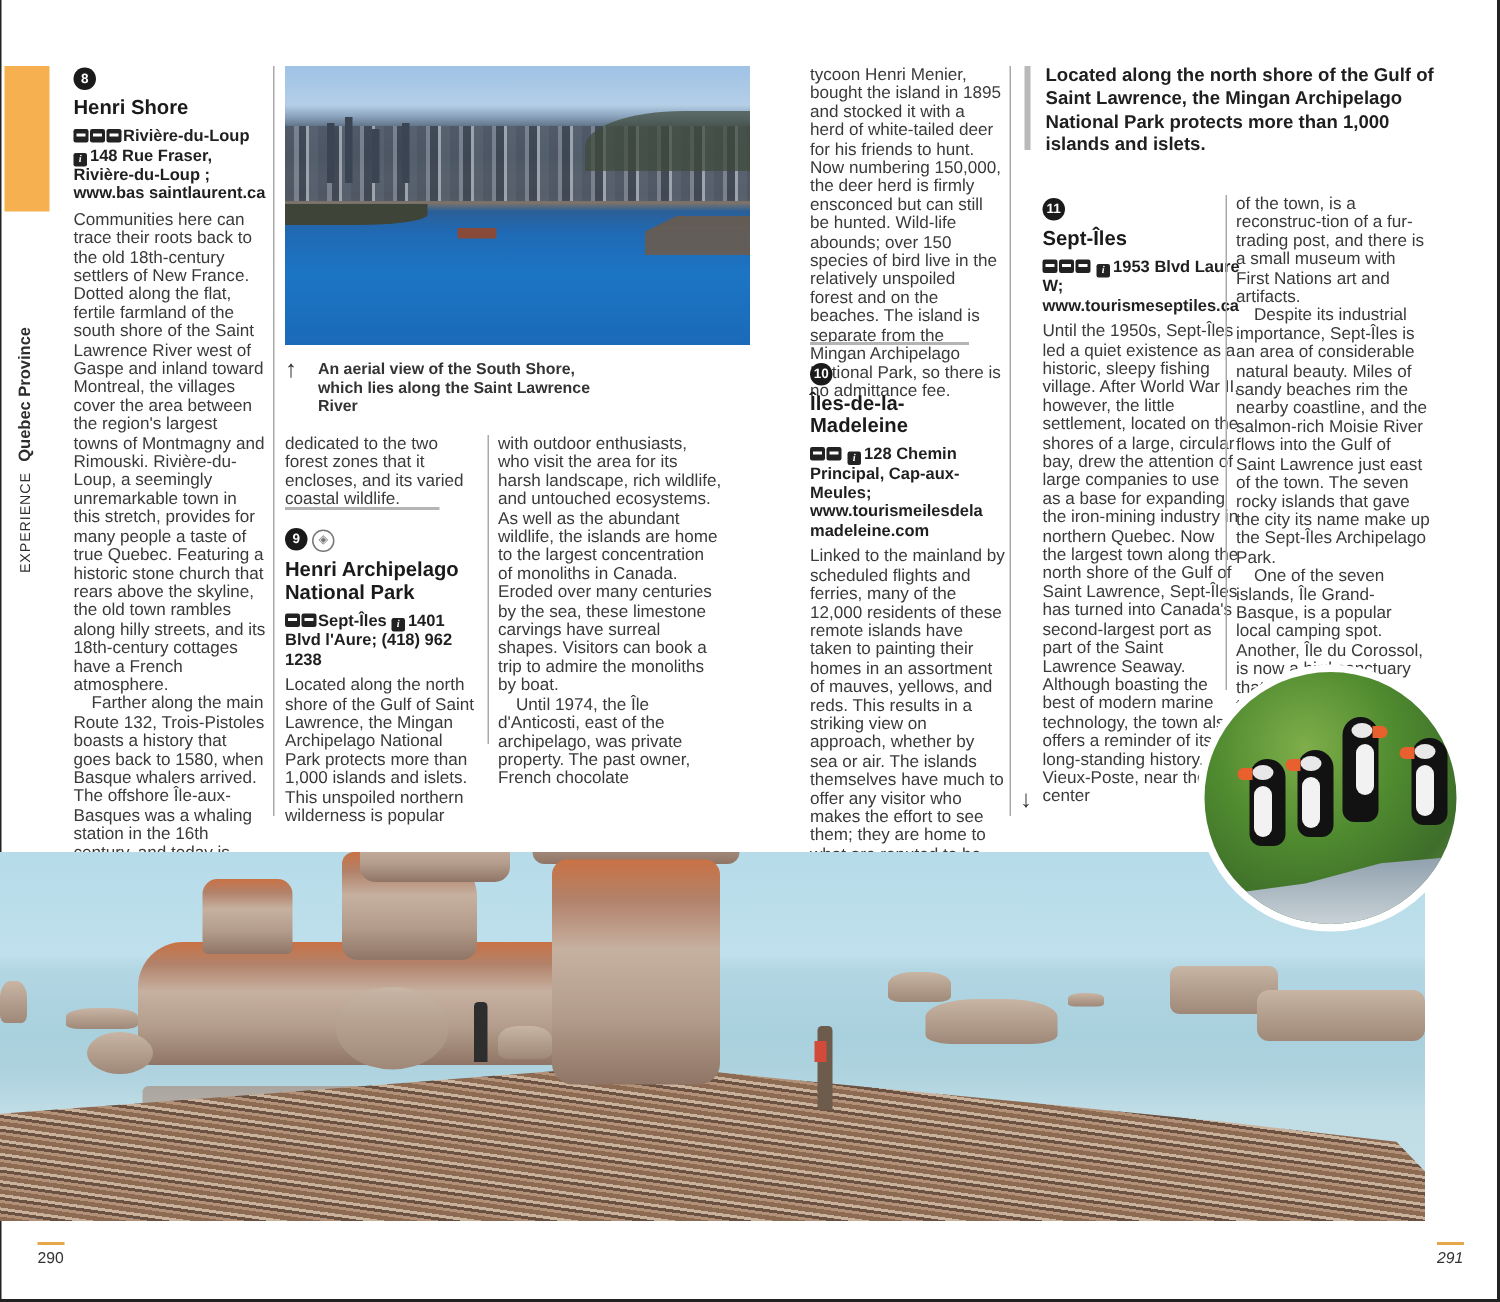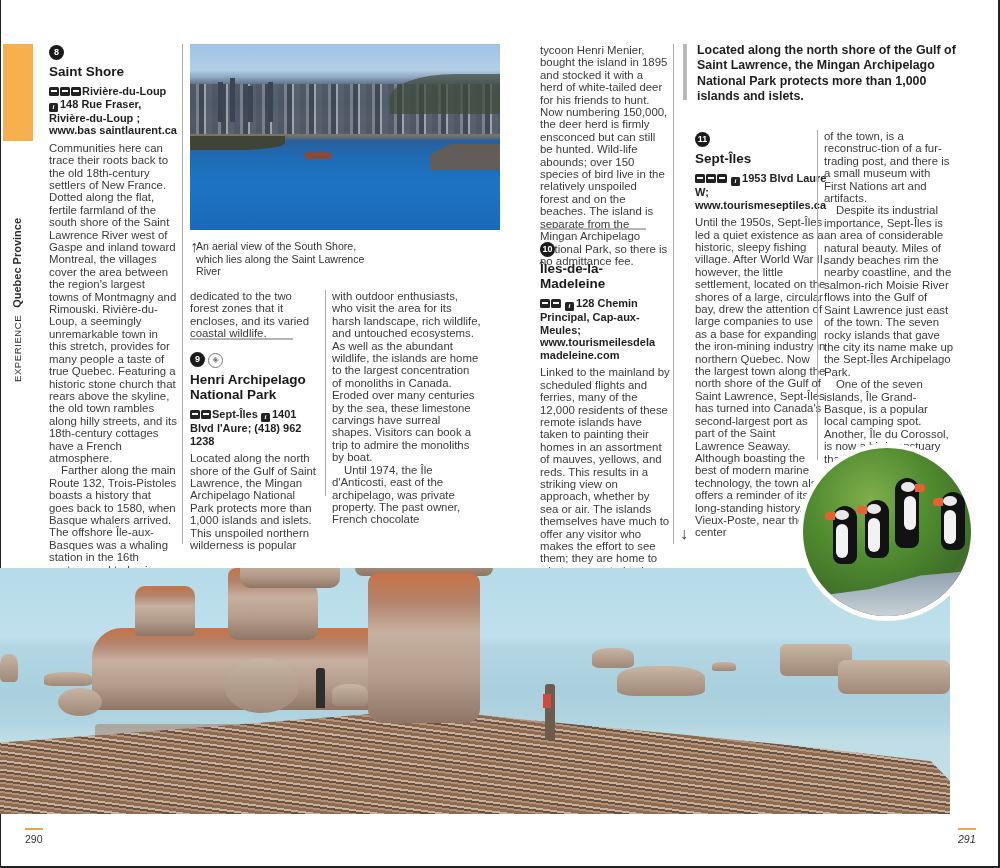--- a/index.html
+++ b/index.html
@@ -78,21 +78,21 @@
   <div class="bottom-line"></div>
 
   <div class="orange-tab"></div>
   <div class="side-label">
     <span class="exp">EXPERIENCE</span>
     <span class="prov">Quebec Province</span>
   </div>
 
   <div class="col" style="left:49px; top:45px; width:128px;">
     <span class="num">8</span>
-    <div class="heading">Saint Shore</div>
+    <div class="heading">Henri Shore</div>
     <div class="info">
       <span class="ico"></span><span class="ico"></span><span class="ico"></span><span>Rivière-du-Loup</span><br>
       <span class="ico-i">i</span><span>148 Rue Fraser, Rivière-du-Loup ; www.bas saintlaurent.ca</span>
     </div>
     <p>Communities here can trace their roots back to the old 18th-century settlers of New France. Dotted along the flat, fertile farmland of the south shore of the Saint Lawrence River west of Gaspe and inland toward Montreal, the villages cover the area between the region's largest towns of Montmagny and Rimouski. Rivière-du-Loup, a seemingly unremarkable town in this stretch, provides for many people a taste of true Quebec. Featuring a historic stone church that rears above the skyline, the old town rambles along hilly streets, and its 18th-century cottages have a French atmosphere.</p>
     <p class="indent">Farther along the main Route 132, Trois-Pistoles boasts a history that goes back to 1580, when Basque whalers arrived. The offshore Île-aux-Basques was a whaling station in the 16th century, and today is protected as a bird sanctuary. Toward the region's commercial center, Rimouski, lies the Parc National du Bic, a small pre-serve of 13 sq miles (33 sq km)</p>
   </div>
   <div class="vrule" style="left:182px; top:44px; height:500px;"></div>
 
   <div class="photo aerial">
@@ -100,21 +100,21 @@
     <div class="hill"></div>
     <div class="tower" style="left:28px; height:40px; bottom:auto; top:38px;"></div>
     <div class="tower" style="left:40px; height:44px; bottom:auto; top:34px;"></div>
     <div class="tower" style="left:58px; height:36px; bottom:auto; top:42px;"></div>
     <div class="tower" style="left:78px; height:40px; bottom:auto; top:38px;"></div>
     <div class="shore"></div>
     <div class="dock"></div>
     <div class="ship"></div>
   </div>
   <div class="arrow" style="left:190px; top:239px;">↑</div>
-  <div class="caption" style="left:196px; top:240px; width:185px;">An aerial view of the South Shore, which lies along the Saint Lawrence River</div>
+  <div class="caption" style="left:212px; top:240px; width:185px;font-weight:bold;">An aerial view of the South Shore, which lies along the Saint Lawrence River</div>
 
   <div class="col" style="left:190px; top:290px; width:125px;">
     <p>dedicated to the two forest zones that it encloses, and its varied coastal wildlife.</p>
   </div>
   <div class="hrule" style="left:190px; top:338px; width:103px;"></div>
 
   <div class="col" style="left:190px; top:352px; width:128px;">
     <span class="num">9</span><span class="num-outline">◈</span>
     <div class="heading">Henri Archipelago National Park</div>
     <div class="info">

